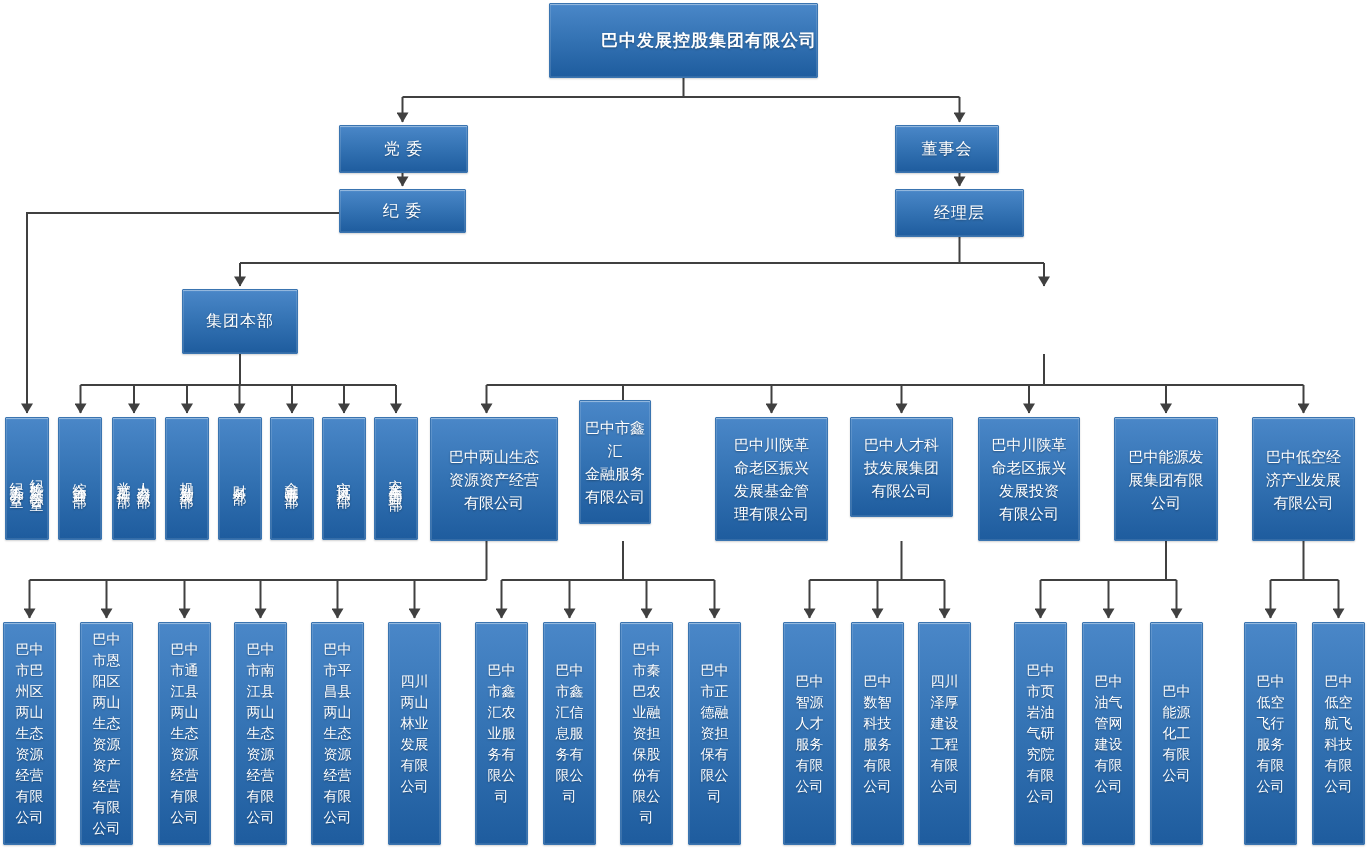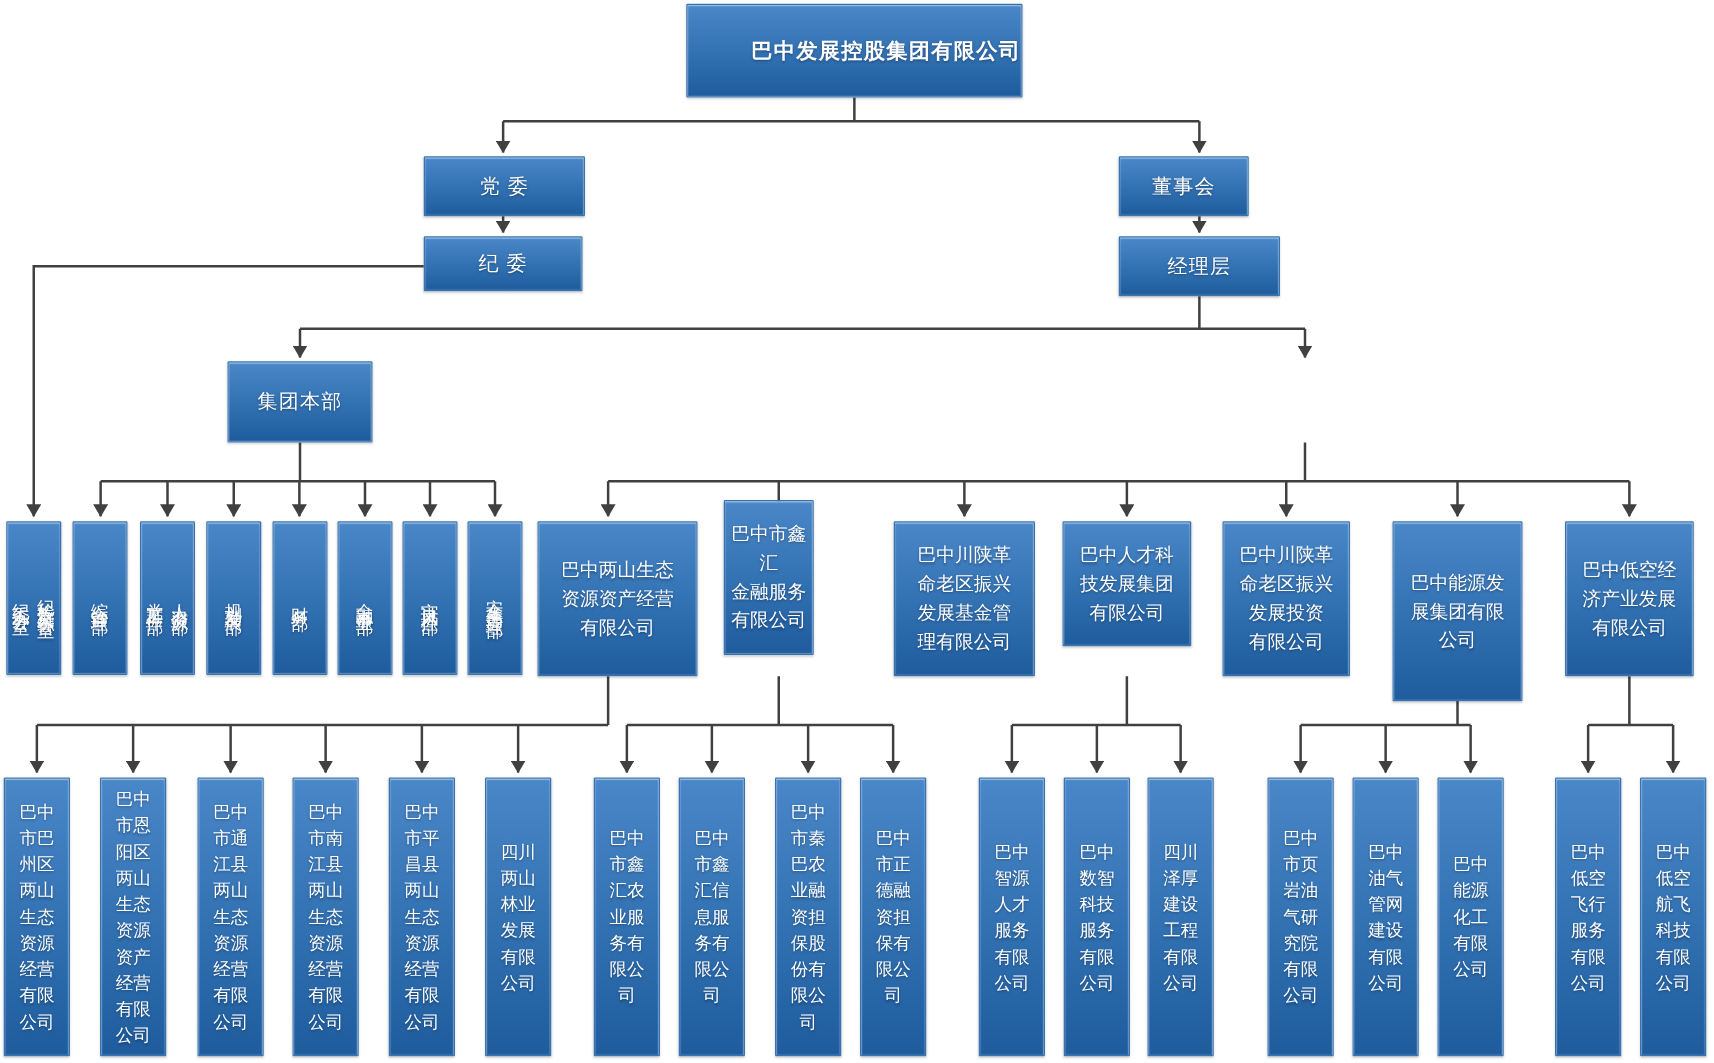--- a/index.html
+++ b/index.html
@@ -146,21 +146,21 @@
     <span class="txt">巴中人才科
 技发展集团
 有限公司</span>
   </div>
   <div class="node n-co" style="left:978px;top:417px;width:102px;height:124px">
     <span class="txt">巴中川陕革
 命老区振兴
 发展投资
 有限公司</span>
   </div>
-  <div class="node n-co" style="left:1114px;top:417px;width:104px;height:144px">
+  <div class="node n-co" style="left:1114px;top:417px;width:104px;height:124px">
     <span class="txt">巴中能源发
 展集团有限
 公司</span>
   </div>
   <div class="node n-co" style="left:1252px;top:417px;width:103px;height:124px">
     <span class="txt">巴中低空经
 济产业发展
 有限公司</span>
   </div>
 

